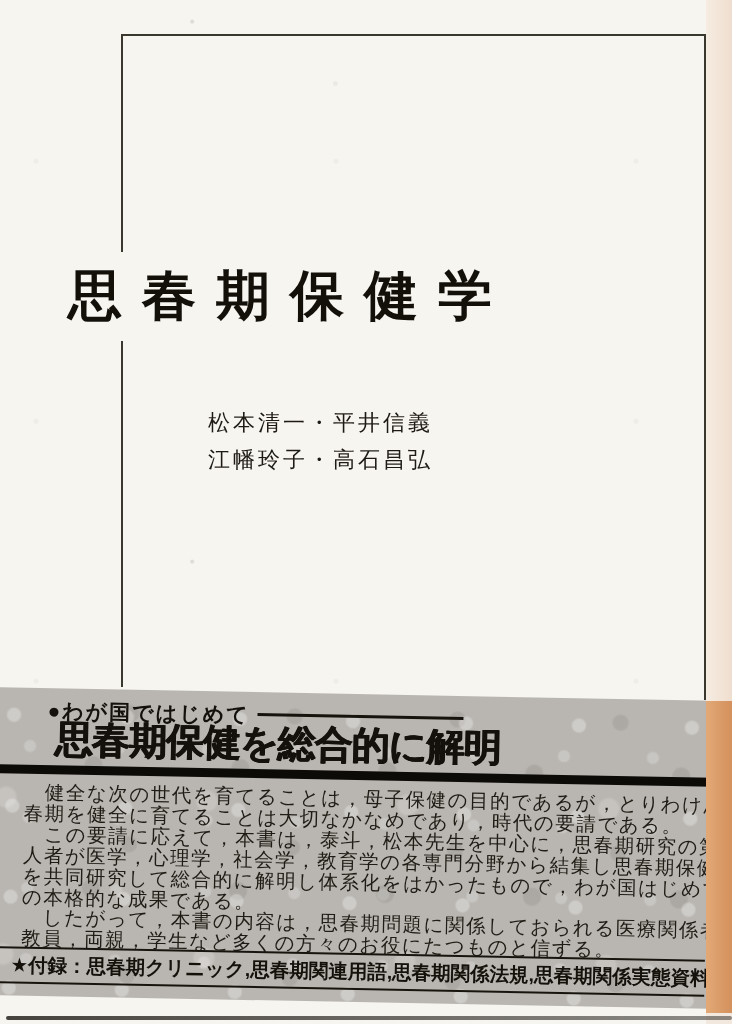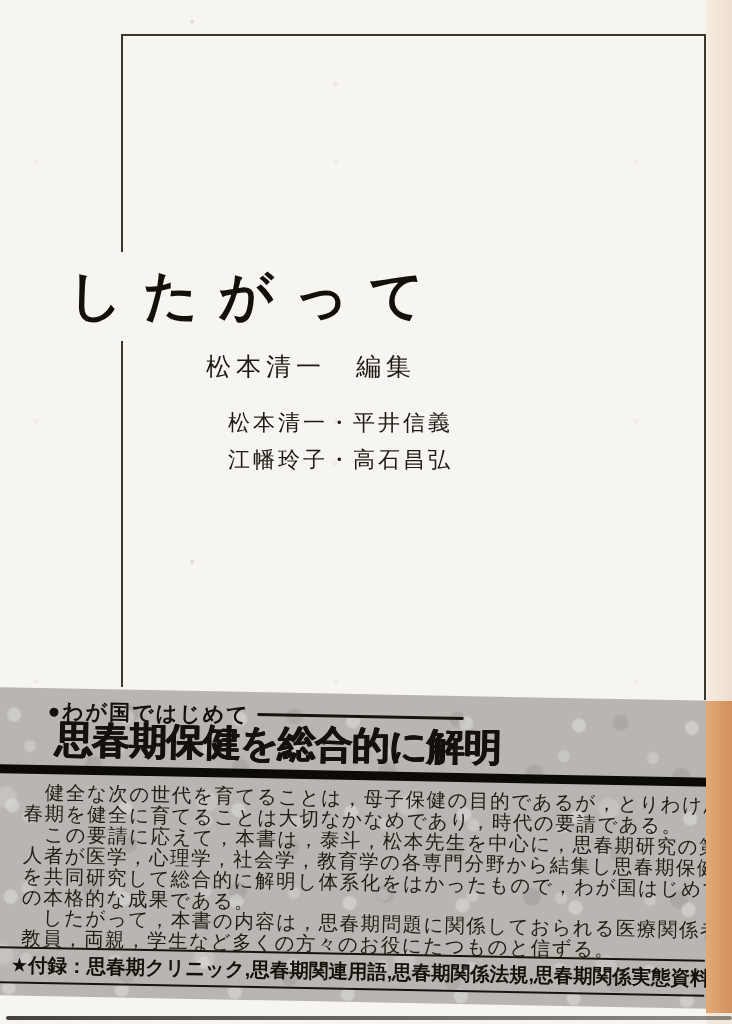--- a/index.html
+++ b/index.html
@@ -18,21 +18,21 @@
   .frame-top{position:absolute;left:121px;top:34px;width:585px;height:2px;background:#3a372f;}
   .frame-left{position:absolute;left:121px;top:34px;width:2px;height:653px;background:#3a372f;}
   .frame-right{position:absolute;left:704px;top:34px;width:2px;height:666px;background:#3a372f;}
 
   .title{
     position:absolute;left:56px;top:252px;padding:8px 12px;background:#f7f5f0;
     font-size:54px;font-weight:700;letter-spacing:20px;white-space:nowrap;color:#13100a;
   }
   .editor{position:absolute;left:206px;top:350px;font-size:25px;letter-spacing:5px;white-space:nowrap;color:#1d1a14;}
   .authors{position:absolute;left:208px;top:404px;font-size:22px;letter-spacing:3px;line-height:37px;color:#1d1a14;}
-  .authors div{white-space:pre;margin-left:20px;}
+  .authors div{white-space:pre;}
 
   
   .obi{
     position:absolute;left:-8px;top:687px;width:722px;height:308px;z-index:2;
     transform:rotate(1.1deg);transform-origin:0 0;
     background-color:#b9b6b1;
     background-image:
       radial-gradient(circle at 20% 30%, rgba(255,255,255,.30) 0 6px, transparent 8px),
       radial-gradient(circle at 70% 62%, rgba(116,113,106,.20) 0 8px, transparent 10px),
       radial-gradient(circle at 44% 82%, rgba(255,255,255,.22) 0 5px, transparent 7px),
@@ -71,23 +71,22 @@
 </style>
 </head>
 <body>
 
 <div class="page">
 
   <div class="frame-top"></div>
   <div class="frame-left"></div>
   <div class="frame-right"></div>
 
-  <div class="title">したがって</div>
+  <div class="title">思春期保健学</div>
 
-  <div class="editor">松本清一　編集</div>
 
   <div class="authors">
     <div>松本清一・平井信義</div>
     <div>江幡玲子・高石昌弘</div>
   </div>
 
   <div class="obi">
     <div class="kicker">
       <span>●わが国ではじめて</span><span class="kicker-dash"></span>
     </div>

